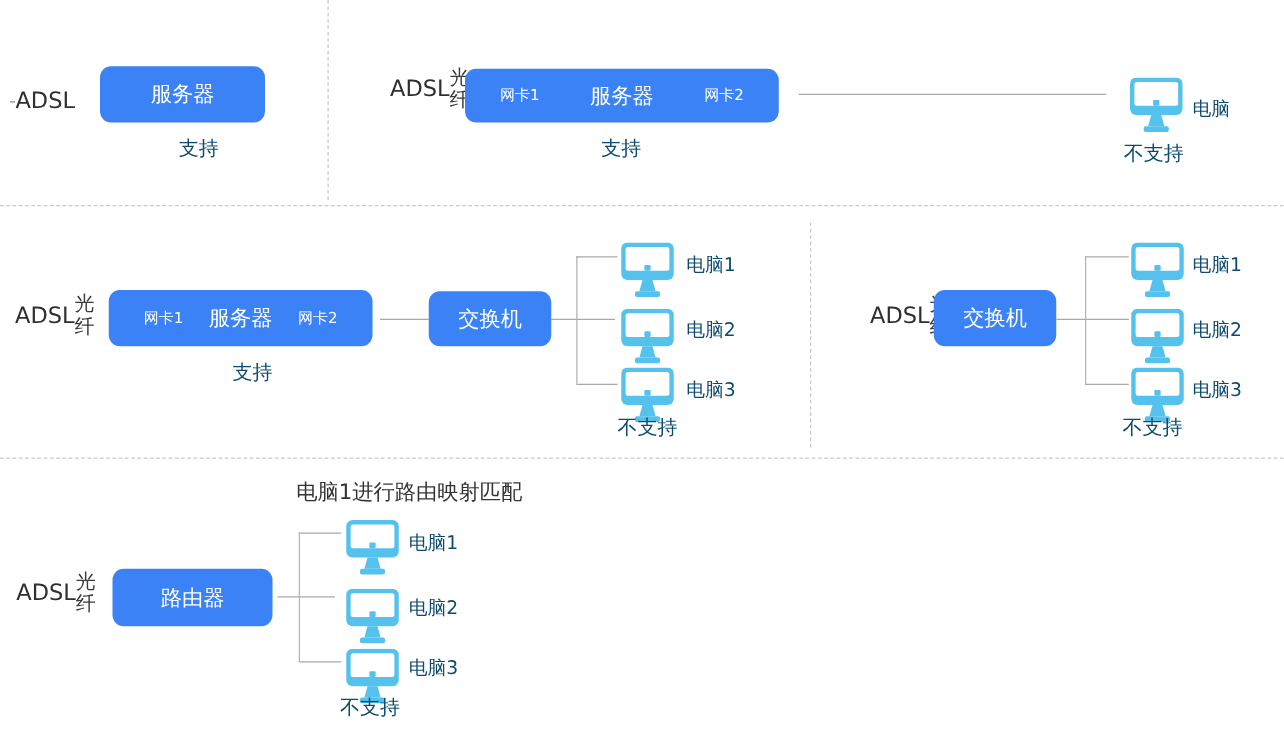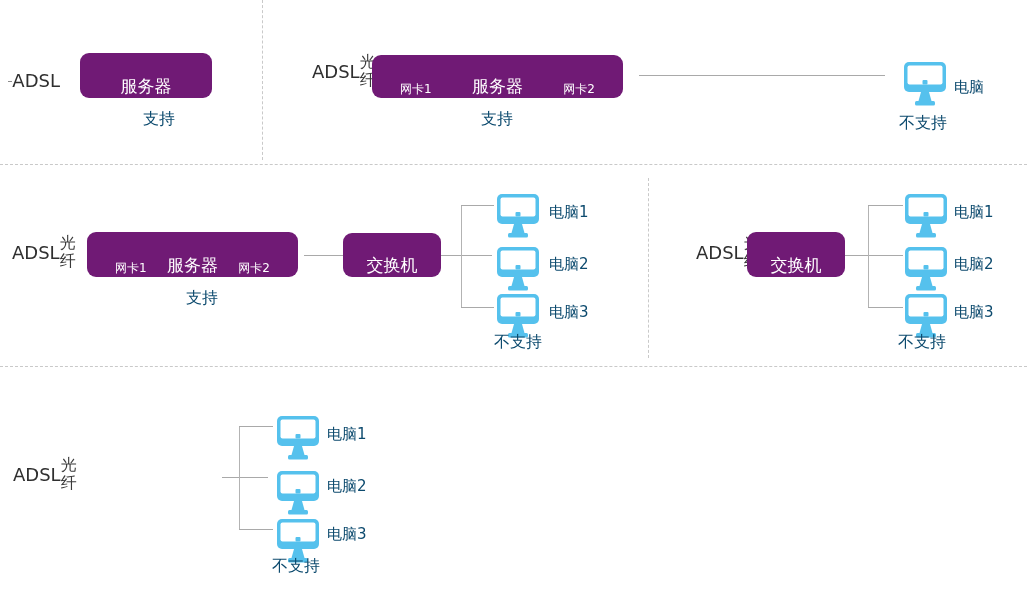--- a/index.html
+++ b/index.html
@@ -5,22 +5,22 @@
   html,body{margin:0;padding:0;background:#fff;}
   .canvas{position:relative;width:1027px;height:589px;background:#ffffff;overflow:hidden;
           font-family:"DejaVu Sans","Liberation Sans",sans-serif;color:#3a3a3a;}
   
   .hdash{position:absolute;height:0;border-top:1px dashed #c9c9c9;}
   .vdash{position:absolute;width:0;border-left:1px dashed #c9c9c9;}
   
   .hline{position:absolute;height:0;border-top:1px solid #a9a9a9;}
   .vline{position:absolute;width:0;border-left:1px solid #b3b3b3;}
   
-  .box{position:absolute;background:#701a75;border-radius:9px;color:#ffffff;
-       display:flex;align-items:flex-end;justify-content:center;font-size:17px;}
+  .box{position:absolute;background:#3b82f6;border-radius:9px;color:#ffffff;
+       display:flex;align-items:center;justify-content:center;font-size:17px;}
   .box.nicbox{justify-content:space-between;padding:0 28px;box-sizing:border-box;}
   .nic{font-size:12px;}
   .boxmain{font-size:17px;}
   
   .frac{position:absolute;display:flex;align-items:center;text-align:center;}
   .frac-top{font-size:18px;line-height:19px;color:#2f2f2f;}
   .frac-bar{width:100%;height:0;border-top:1px solid #8c8c8c;margin:3px 0 2px 0;}
   .frac-bottom{font-size:16px;line-height:18px;color:#3a3a3a;}
   
   .lbl{position:absolute;font-size:16px;line-height:19px;color:#0c4a6e;white-space:nowrap;}
@@ -148,24 +148,28 @@
       <rect class="pc-w" x="4.5" y="3.5" width="35" height="19" rx="2"></rect>
       <rect class="pc-b" x="19.5" y="18" width="5" height="4.5" rx="1"></rect>
       <polygon class="pc-b" points="18,30 26,30 28.5,39 15.5,39"></polygon>
       <rect class="pc-b" x="12" y="39" width="20" height="4.5" rx="1.5"></rect>
   </svg>
   <div class="lbl lbl-pc" style="left:954px;top:203px;">电脑1</div>
   <div class="lbl lbl-pc" style="left:954px;top:255px;">电脑2</div>
   <div class="lbl lbl-pc" style="left:954px;top:303px;">电脑3</div>
   <div class="lbl" style="left:898px;top:332px;">不支持</div>
 
+  <div class="lbl lbl-note" style="left:237px;top:385px;">电脑1进行路由映射匹配</div>
   <div class="frac" style="left:13px;top:456px;width:52px;">
     <div class="frac-top">ADSL</div>
     <div class="frac-bar"></div>
     <div class="frac-bottom">光纤</div>
+  </div>
+  <div class="box" style="left:90px;top:455px;width:128px;height:46px;">
+    <span class="boxmain">路由器</span>
   </div>
   <div class="hline" style="left:222px;top:477px;width:46px;"></div>
   <div class="vline" style="left:239px;top:426px;height:103px;"></div>
   <div class="hline" style="left:239px;top:426px;width:34px;"></div>
   <div class="hline" style="left:239px;top:529px;width:34px;"></div>
   <svg class="pc" style="left:276px;top:416px;" width="44" height="45" viewBox="0 0 44 45">
     <rect class="pc-b" x="1" y="0" width="42" height="30" rx="5"></rect>
       <rect class="pc-w" x="4.5" y="3.5" width="35" height="19" rx="2"></rect>
       <rect class="pc-b" x="19.5" y="18" width="5" height="4.5" rx="1"></rect>
       <polygon class="pc-b" points="18,30 26,30 28.5,39 15.5,39"></polygon>

